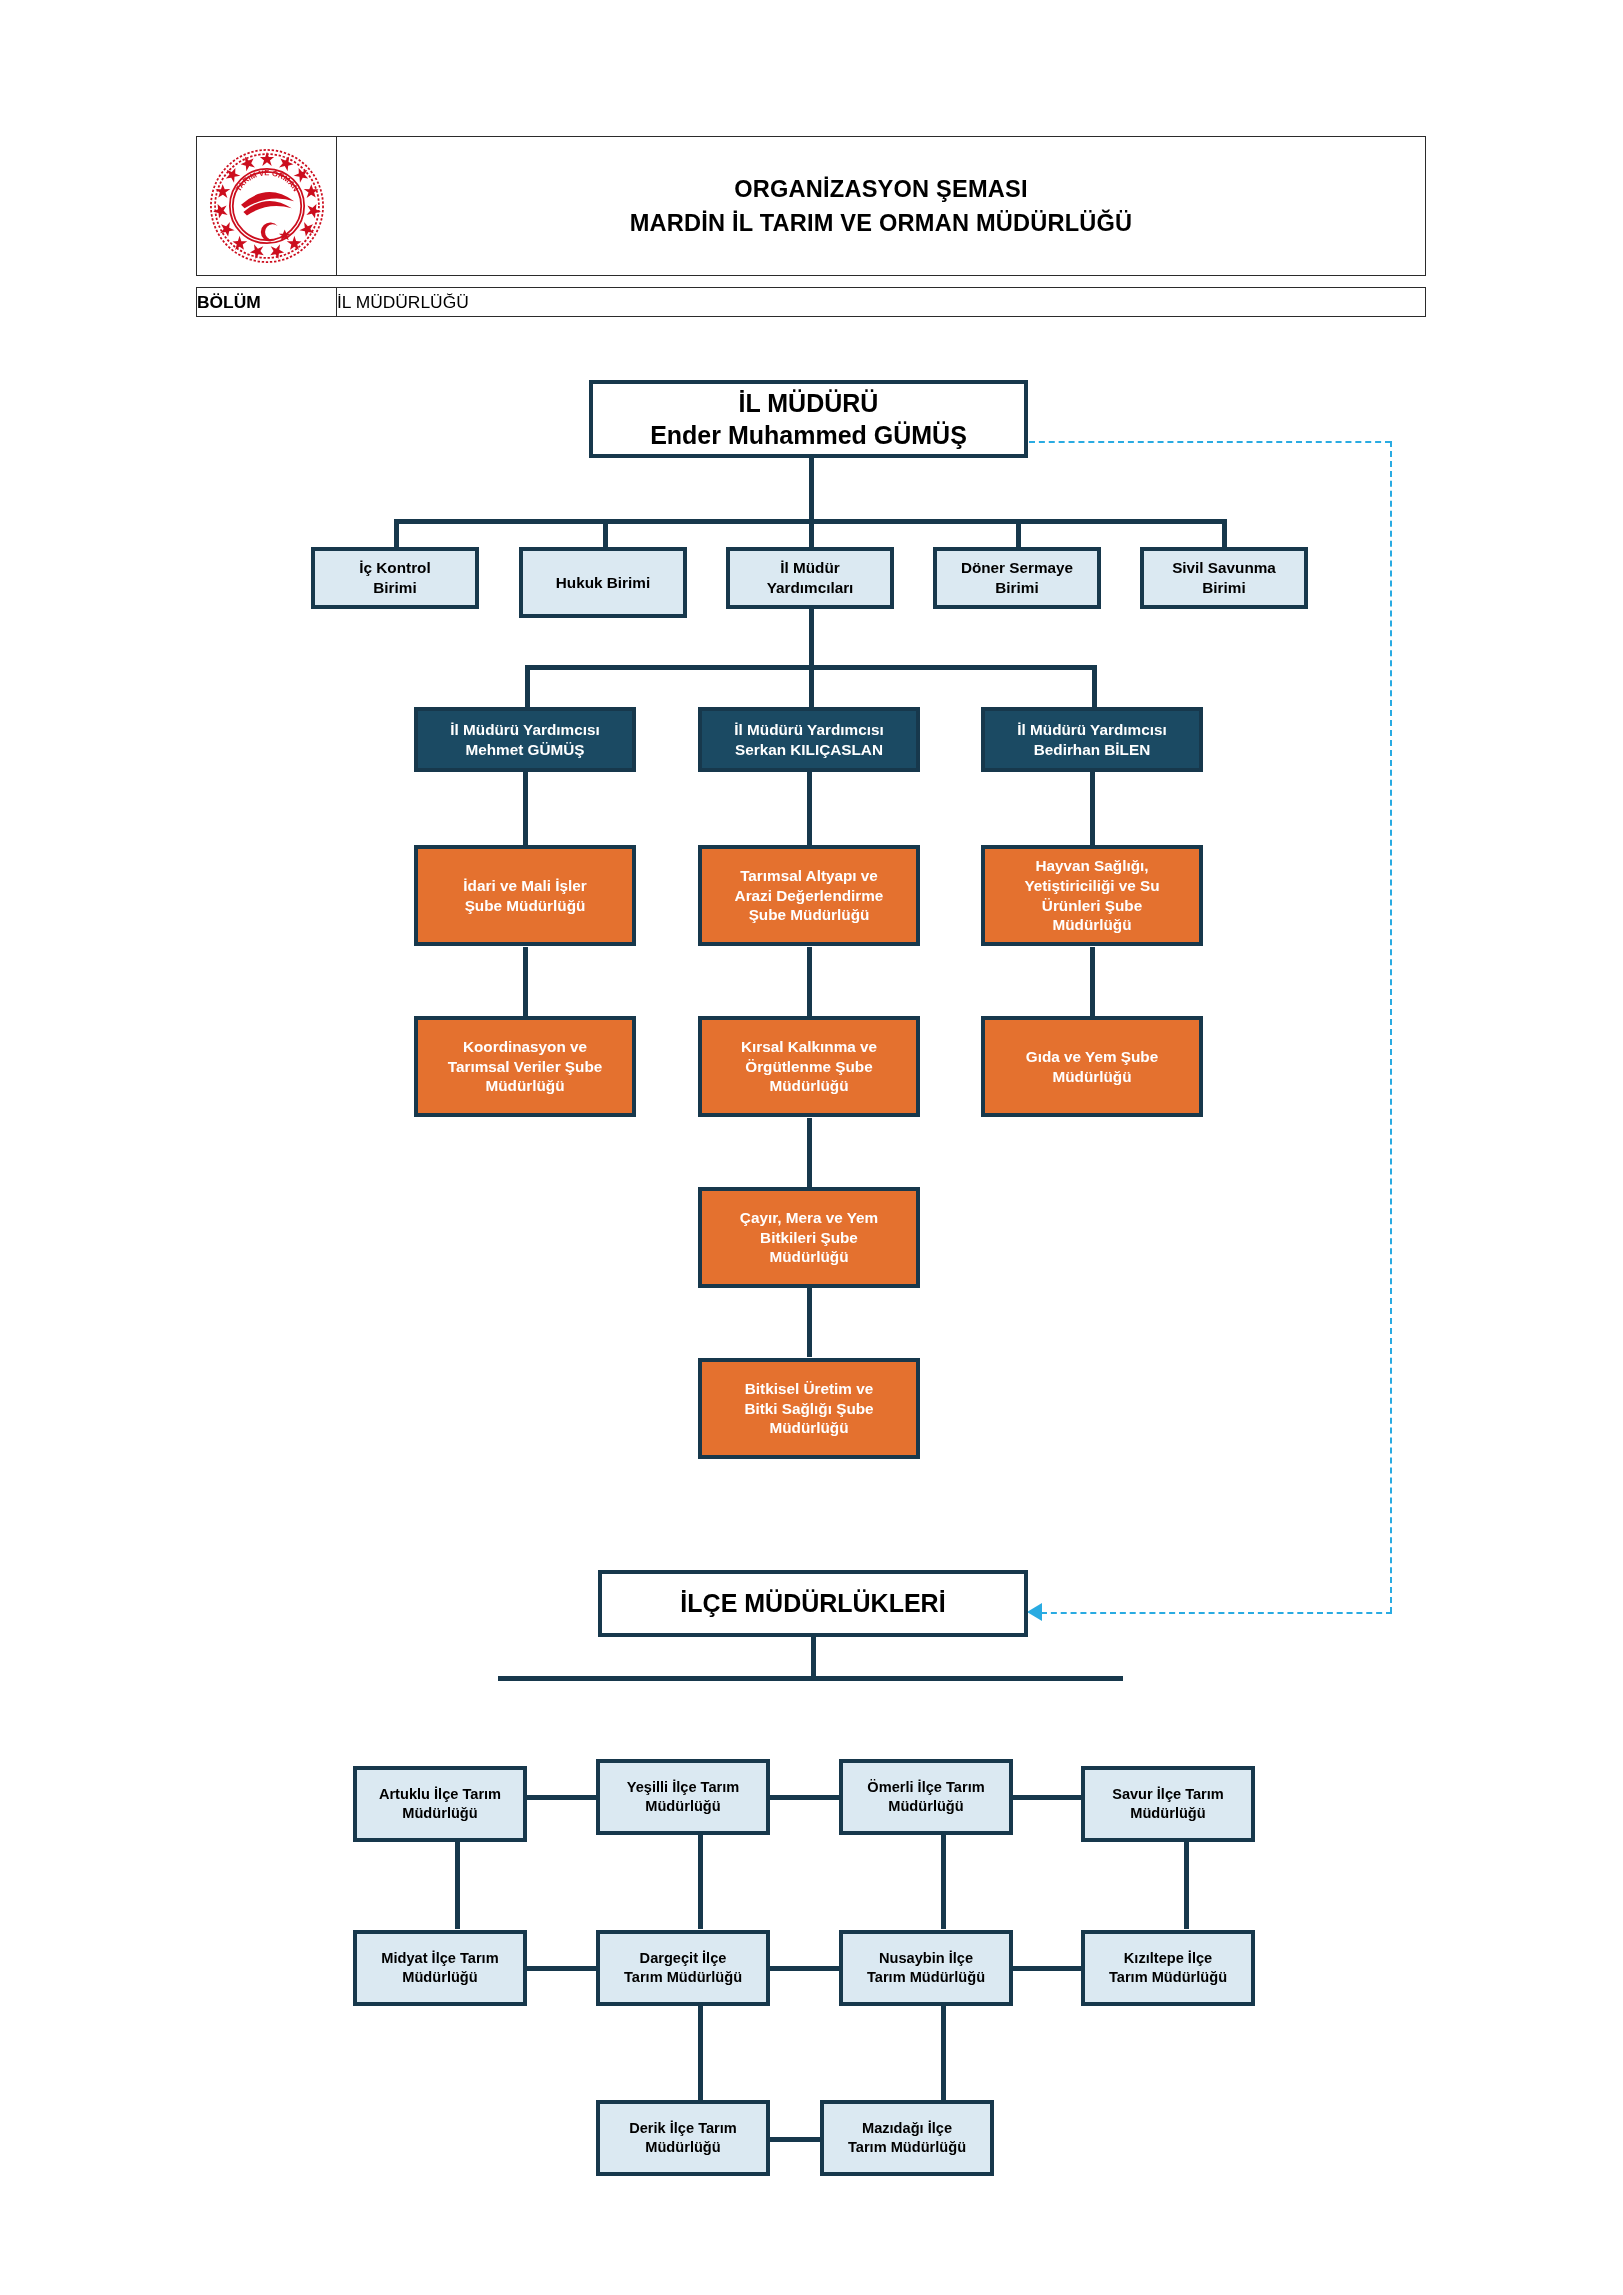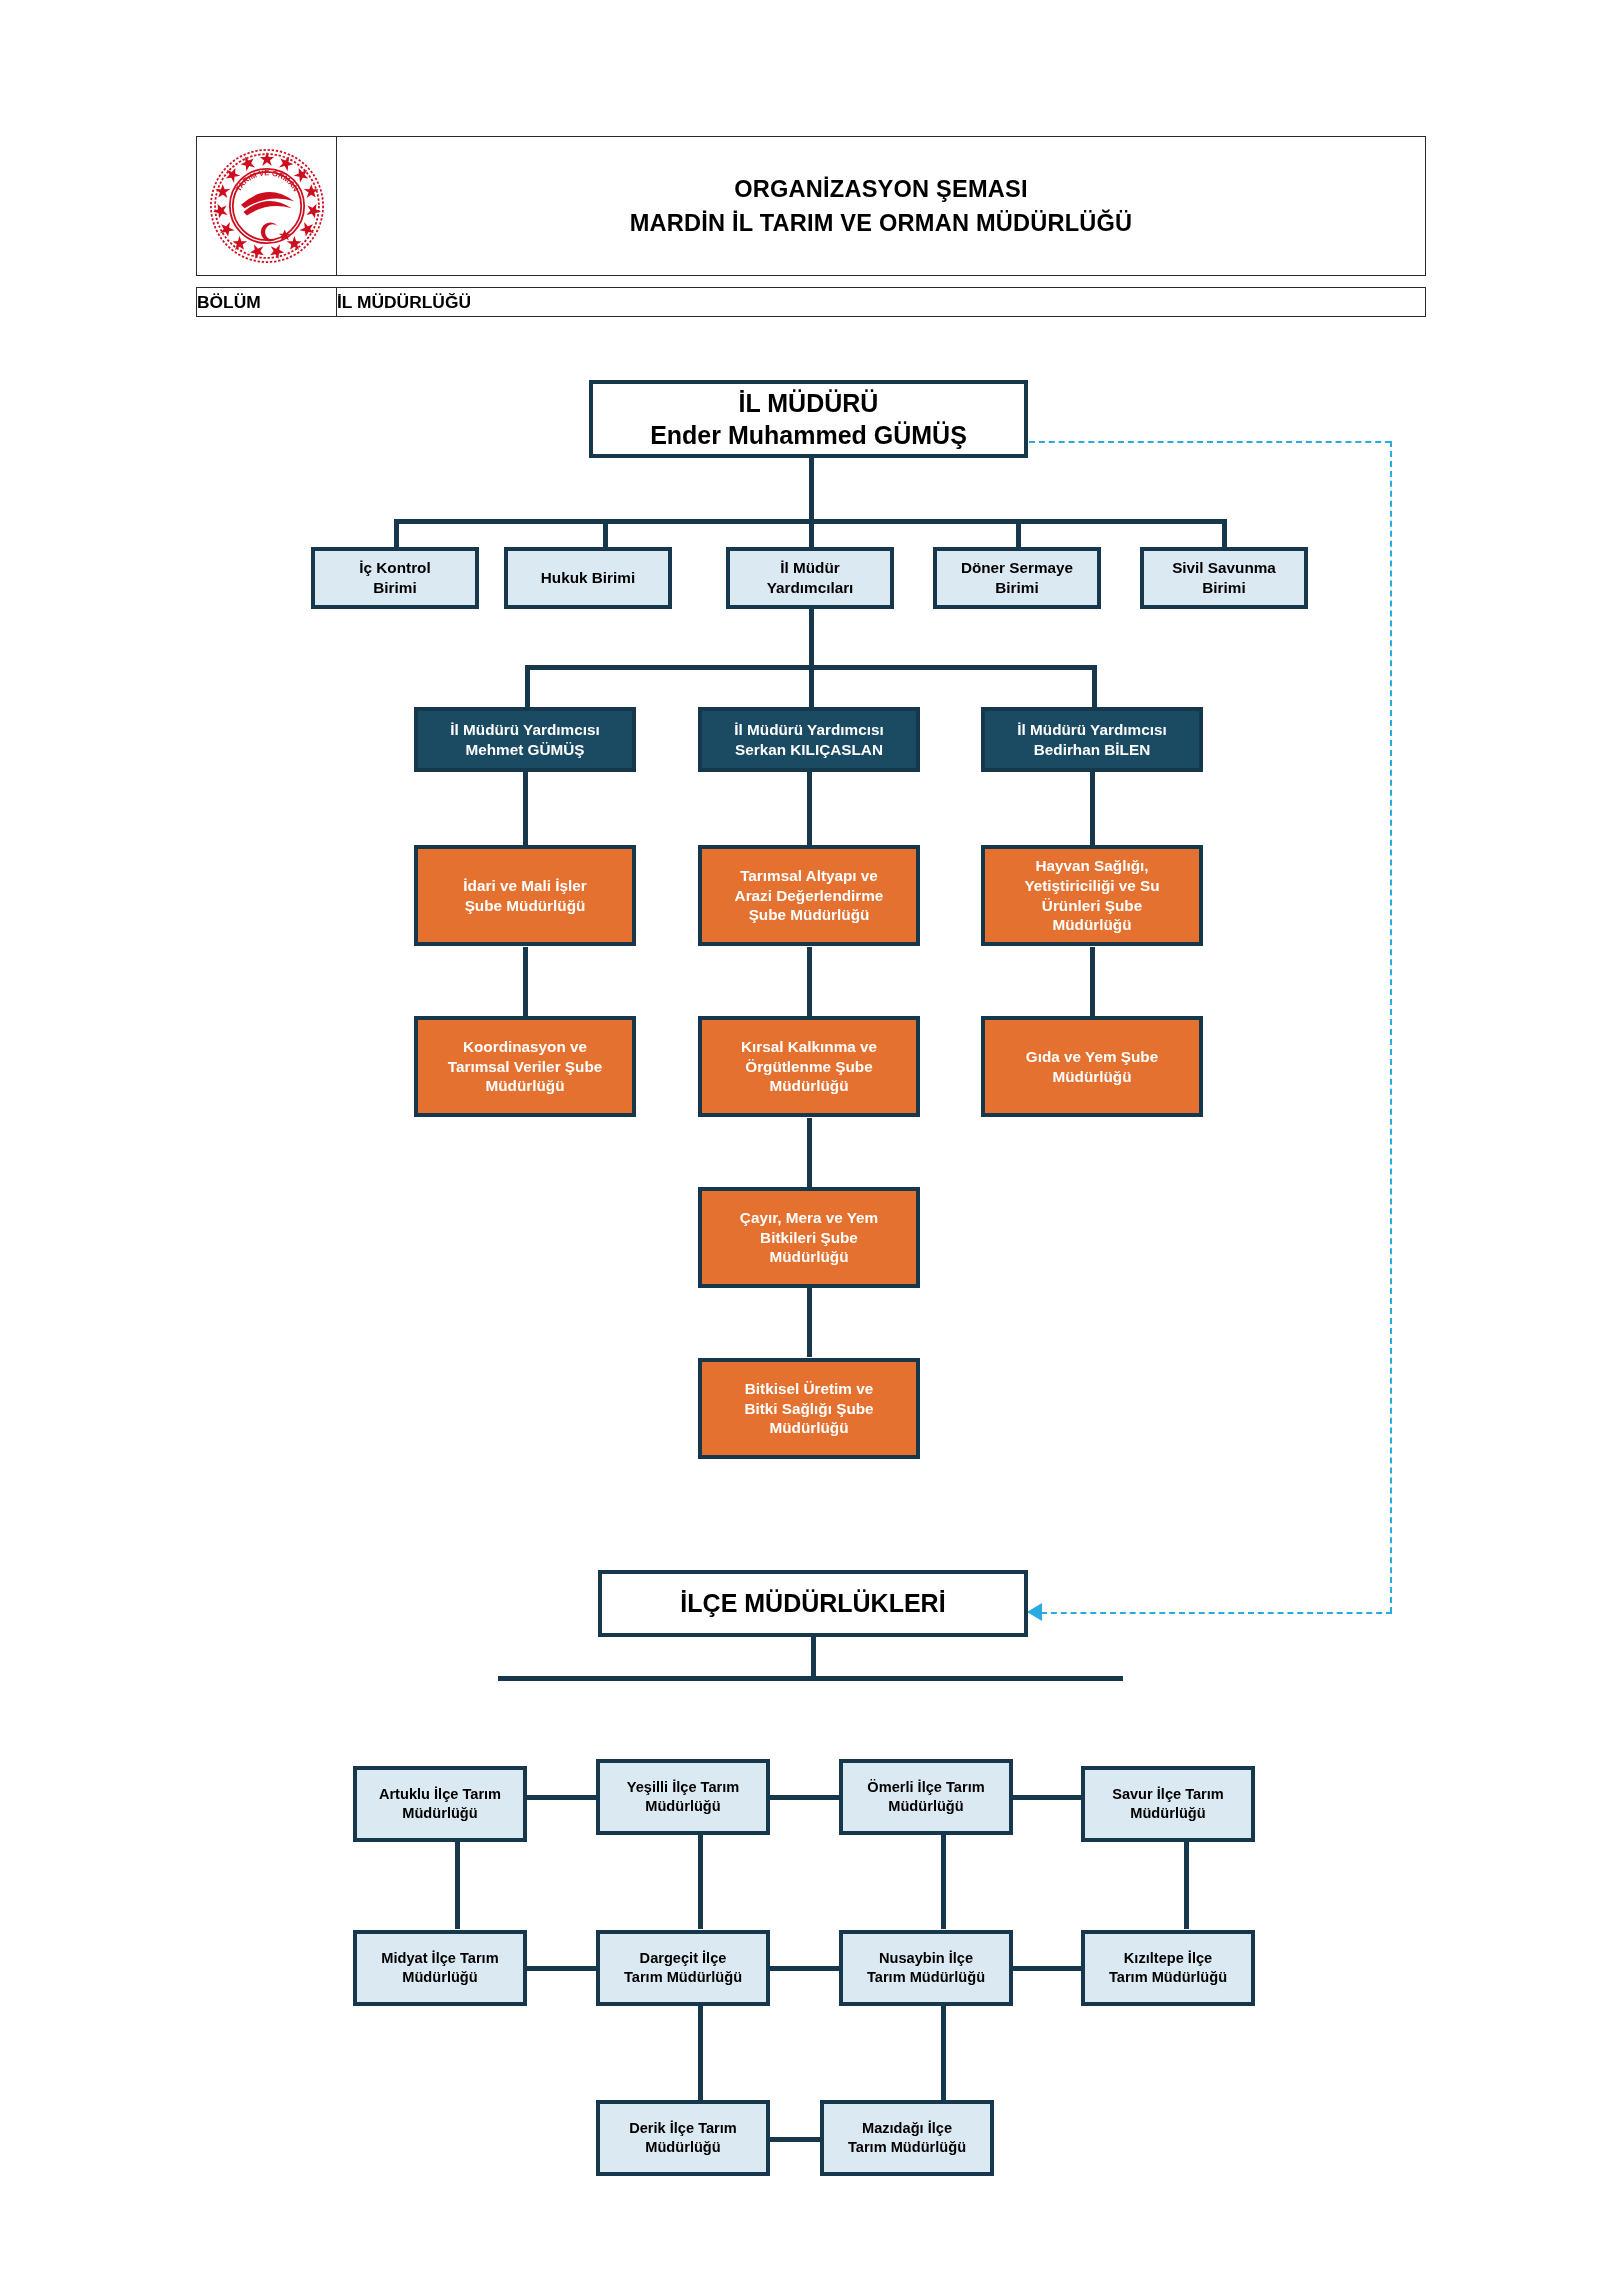--- a/index.html
+++ b/index.html
@@ -32,21 +32,21 @@
   .title-line {
     font-size: 23.6px;
     font-weight: bold;
     color: #000;
     letter-spacing: 0.2px;
     line-height: 1.45;
   }
   .lbl-cell { width:140px; height:29px; padding-left:7px;
               font-size:17.4px; font-weight:bold; color:#000; }
   .val-cell { height:29px; padding-left:8.3px;
-              font-size:17.4px; font-weight:bold; color:#000; }
+              font-size:17.4px; font-weight:normal; color:#000; }
 
   .seal { width:118px; height:118px; display:block; margin:0 auto; }
 
   
   .node {
     position:absolute;
     border: 4.2px solid #17384c;
     display:flex;
     align-items:center;
     justify-content:center;
@@ -157,21 +157,21 @@
   <div class="node n-white" style="left:589px; top:380px; width:439px; height:78px;">
     <div>
       <span style="font-size:25px;">İL MÜDÜRÜ</span>
       <span style="font-size:25px;">Ender Muhammed GÜMÜŞ</span>
     </div>
   </div>
 
   <div class="node n-light" style="left:311px; top:547px; width:168px; height:62px;">
     <span>İç Kontrol<br>Birimi</span>
   </div>
-  <div class="node n-light" style="left:504px; top:547px; width:168px; height:62px;">
+  <div class="node n-light" style="left:519px; top:547px; width:168px; height:71px;">
     <span>Hukuk Birimi</span>
   </div>
   <div class="node n-light" style="left:726px; top:547px; width:168px; height:62px;">
     <span>İl Müdür<br>Yardımcıları</span>
   </div>
   <div class="node n-light" style="left:933px; top:547px; width:168px; height:62px;">
     <span>Döner Sermaye<br>Birimi</span>
   </div>
   <div class="node n-light" style="left:1140px; top:547px; width:168px; height:62px;">
     <span>Sivil Savunma<br>Birimi</span>

